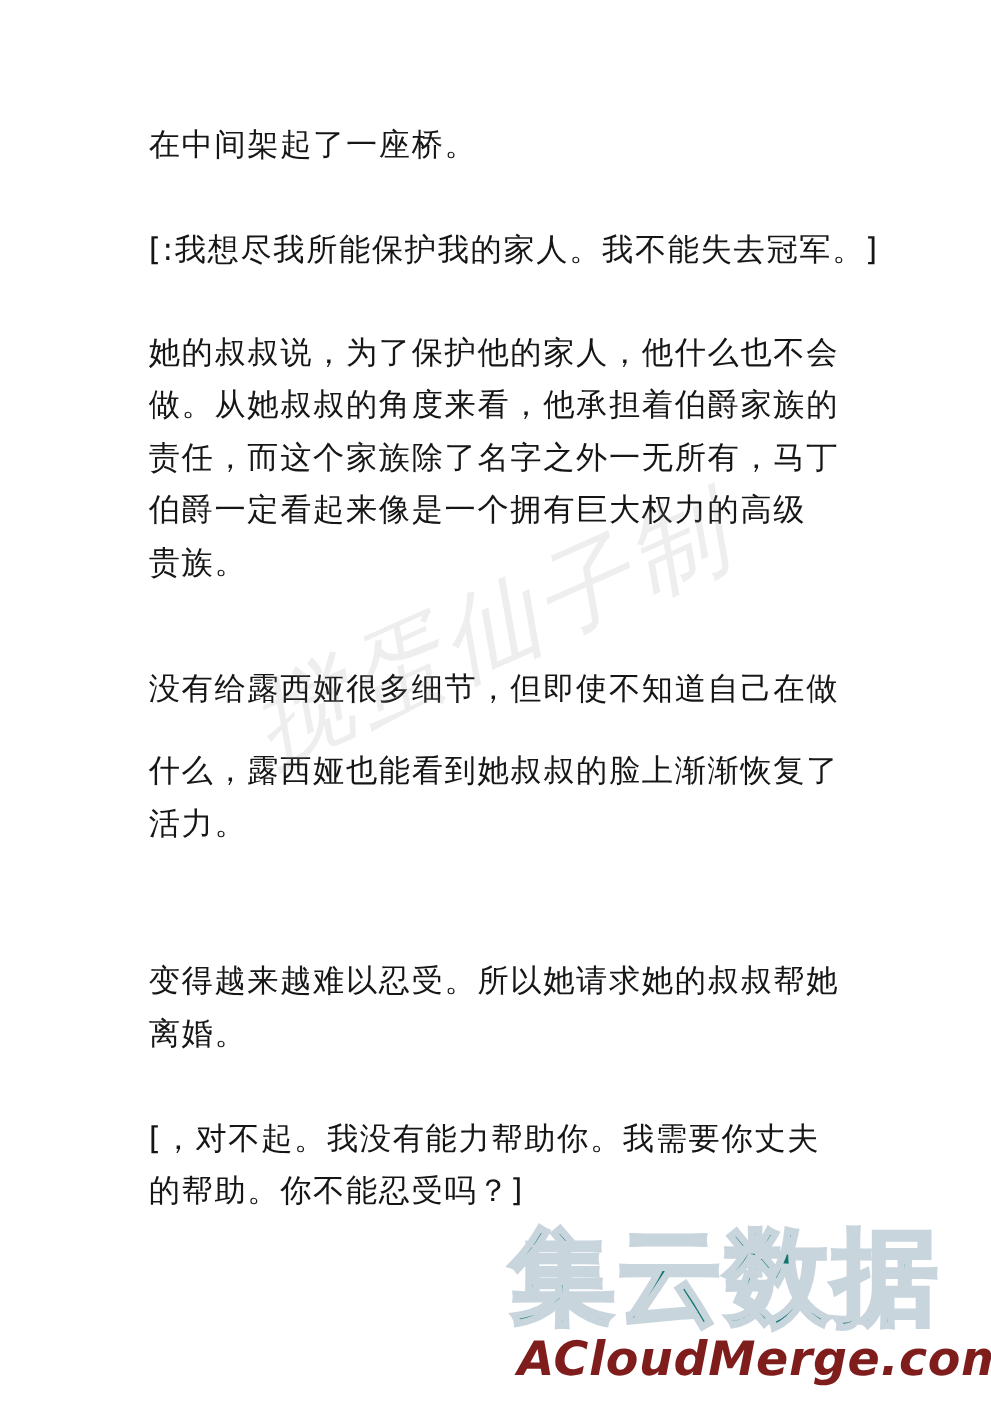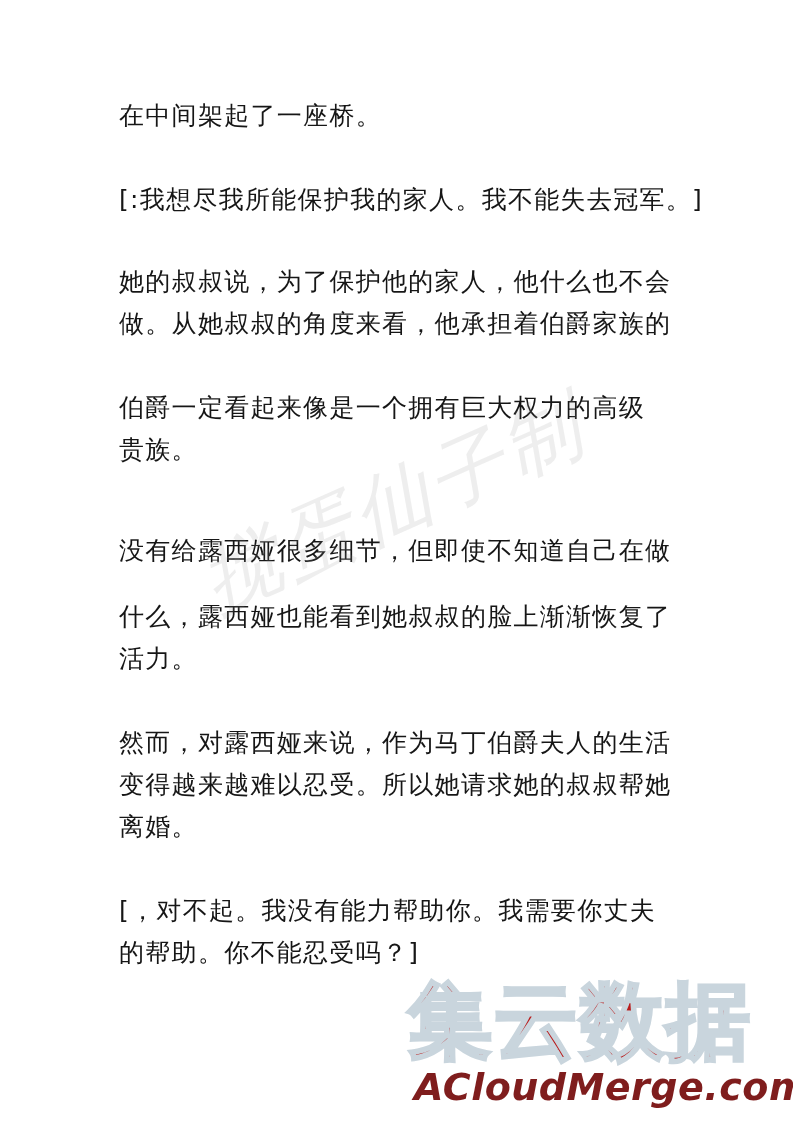--- a/index.html
+++ b/index.html
@@ -52,21 +52,21 @@
       width: 380px;
       pointer-events: none;
     }
     .wm-brand-cn {
       display: block;
       font-family: "DejaVu Sans", sans-serif;
       font-weight: bold;
       font-size: 84px;
       line-height: 92px;
       letter-spacing: 2px;
-      color: #b91c1c;
+      color: #0f766e;
       -webkit-text-stroke: 3px #c9d5dd;
       white-space: nowrap;
     }
     .wm-brand-en {
       display: block;
       font-family: "DejaVu Sans", sans-serif;
       font-weight: bold;
       font-style: italic;
       font-size: 38px;
       line-height: 44px;
@@ -81,28 +81,28 @@
 <body>
 
 <div class="page">
 
   <div class="line" style="top:101px">在中间架起了一座桥。</div>
 
   <div class="line" style="top:185px">[:我想尽我所能保护我的家人。我不能失去冠军。]</div>
 
   <div class="line" style="top:267px">她的叔叔说，为了保护他的家人，他什么也不会</div>
   <div class="line" style="top:309px">做。从她叔叔的角度来看，他承担着伯爵家族的</div>
+  <div class="line" style="top:351px">责任，而这个家族除了名字之外一无所有，马丁</div>
   <div class="line" style="top:393px">伯爵一定看起来像是一个拥有巨大权力的高级</div>
   <div class="line" style="top:435px">贵族。</div>
 
   <div class="line" style="top:536px">没有给露西娅很多细节，但即使不知道自己在做</div>
   <div class="line" style="top:602px">什么，露西娅也能看到她叔叔的脸上渐渐恢复了</div>
   <div class="line" style="top:644px">活力。</div>
 
-  <div class="line" style="top:728px">然而，对露西娅来说，作为马丁伯爵夫人的生活</div>
   <div class="line" style="top:770px">变得越来越难以忍受。所以她请求她的叔叔帮她</div>
   <div class="line" style="top:812px">离婚。</div>
 
   <div class="line" style="top:896px">[，对不起。我没有能力帮助你。我需要你丈夫</div>
   <div class="line" style="top:938px">的帮助。你不能忍受吗？]</div>
 
   <div class="wm-hand">搅蛋仙子制</div>
 
   <div class="wm-brand">
     <span class="wm-brand-cn">集云数据</span>

